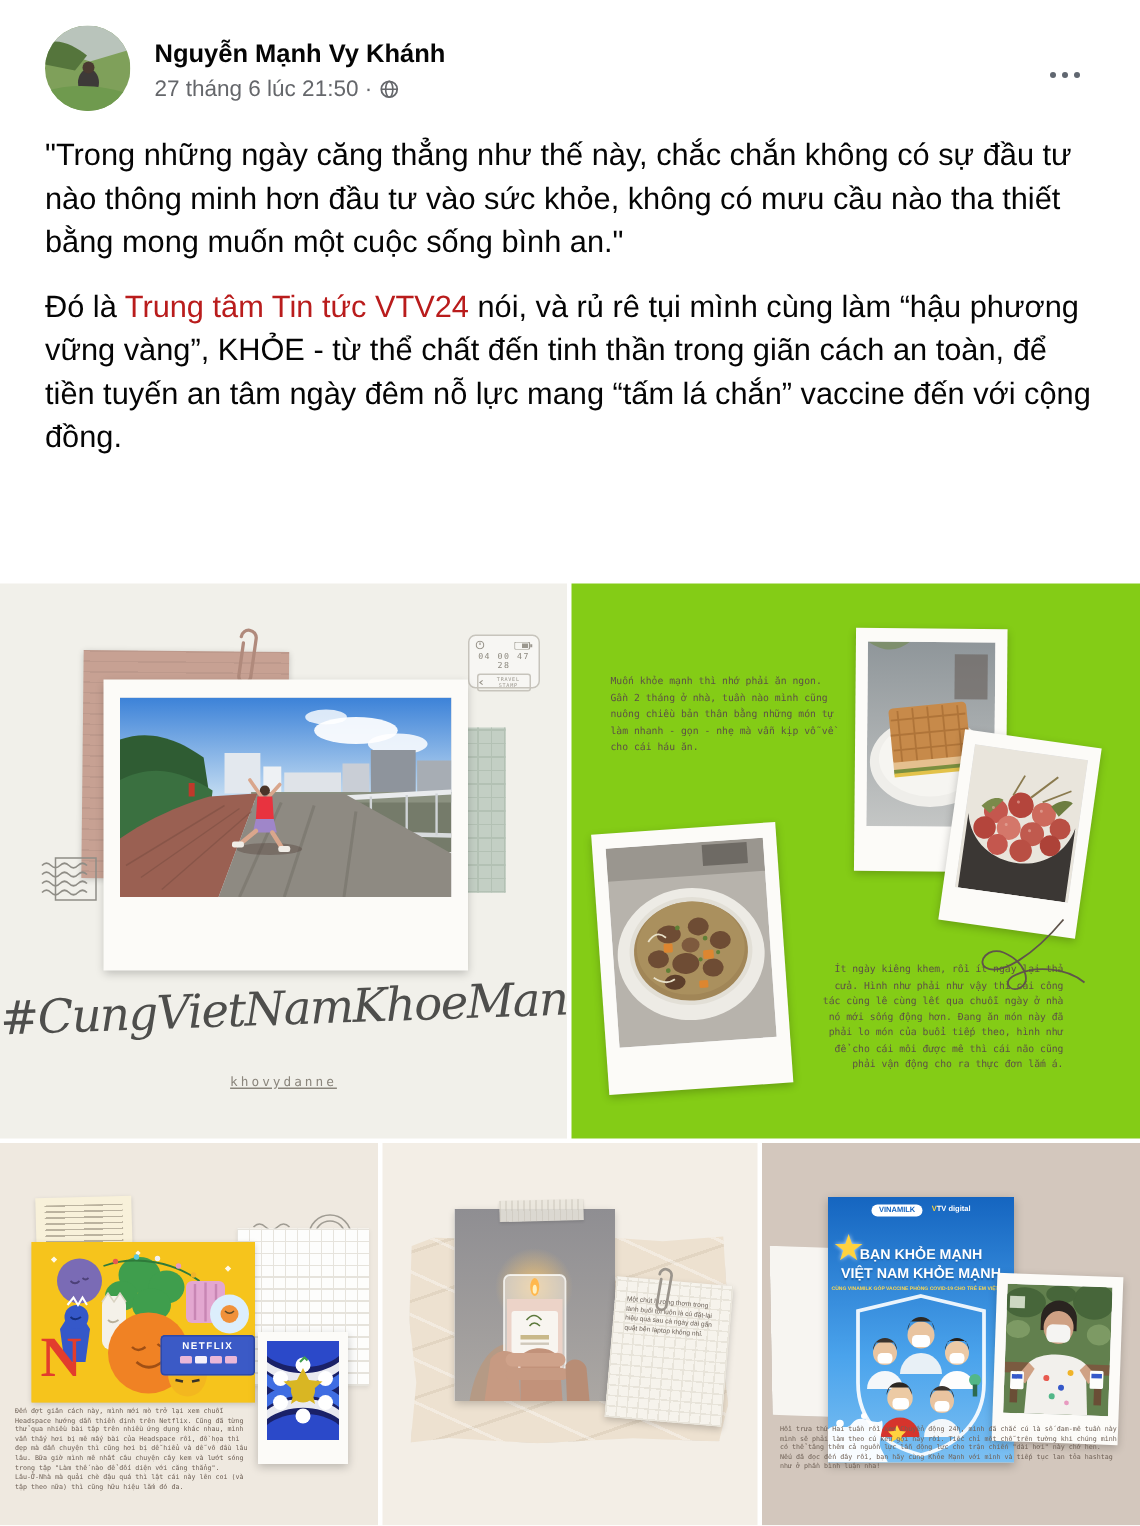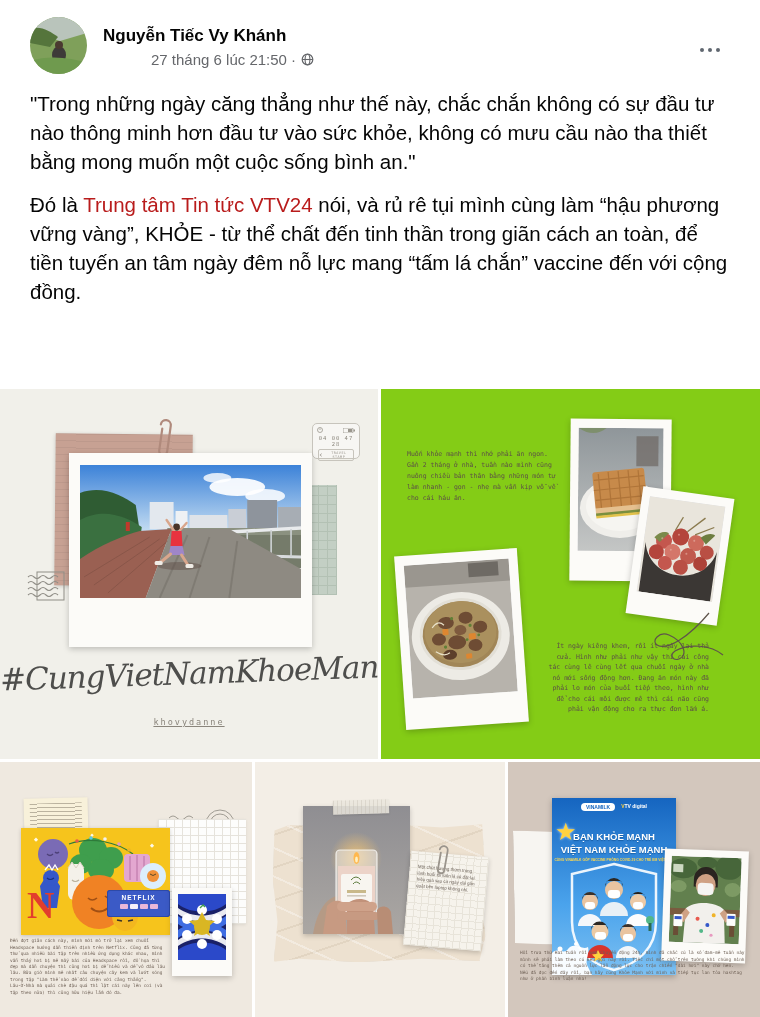--- a/index.html
+++ b/index.html
@@ -1,21 +1,21 @@
 <!DOCTYPE html>
 <html><head>
 <meta charset="utf-8">
 <style>
   html,body{margin:0;padding:0;background:#fff;}
   #app{position:relative;width:760px;height:1017px;background:#fff;overflow:hidden;
        font-family:"Liberation Sans",sans-serif;color:#050505;}
   
   .avatar{position:absolute;left:30px;top:17px;width:57px;height:57px;border-radius:50%;overflow:hidden;}
   .author{position:absolute;left:103px;top:26px;font-size:17px;font-weight:700;color:#050505;}
-  .meta{position:absolute;left:103px;top:51px;font-size:15px;color:#65676b;display:flex;align-items:center;gap:5px;margin-left:48px;}
+  .meta{position:absolute;left:103px;top:51px;font-size:15px;color:#65676b;display:flex;align-items:center;gap:5px;}
   .menu-btn{position:absolute;left:692px;top:38px;width:36px;height:24px;display:flex;align-items:center;justify-content:center;cursor:pointer;}
   .dots{width:4.5px;height:4.5px;border-radius:50%;background:#606770;box-shadow:8px 0 0 #606770,16px 0 0 #606770;margin-right:16px;}
   
   .ptext{position:absolute;left:30px;width:702px;font-size:20.5px;line-height:29px;color:#050505;}
   .p1{top:89px;}
   .p2{top:190px;}
   .p3{top:314px;}
   .link{color:#b91c1c;cursor:pointer;}
   .see-more{font-weight:700;cursor:pointer;}
   
@@ -101,21 +101,21 @@
   <div class="avatar">
     <svg viewBox="0 0 57 57" width="57" height="57">
       <rect width="57" height="57" fill="#7fa05a"></rect>
       <path d="M0,0 H57 V16 L30,24 L0,14 Z" fill="#b9c4bb"></path>
       <path d="M0,12 C10,8 20,14 28,20 L20,30 L0,26 Z" fill="#55753c"></path>
       <ellipse cx="29" cy="38" rx="7" ry="9" fill="#3d3a38"></ellipse>
       <circle cx="29" cy="28" r="4" fill="#4a3a30"></circle>
       <path d="M0,44 C18,38 40,40 57,46 V57 H0 Z" fill="#6f9a4e"></path>
     </svg>
   </div>
-  <div class="author">Nguyễn Tiếc Vy Khánh</div>
+  <div class="author">Nguyễn Mạnh Vy Khánh</div>
   <div class="meta">
     <span>27 tháng 6 lúc 21:50 ·</span>
     <svg width="13" height="13" viewBox="0 0 13 13">
       <circle cx="6.5" cy="6.5" r="5.3" fill="none" stroke="#65676b" stroke-width="1.2"></circle>
       <ellipse cx="6.5" cy="6.5" rx="2.4" ry="5.3" fill="none" stroke="#65676b" stroke-width="1.1"></ellipse>
       <line x1="1.2" y1="6.5" x2="11.8" y2="6.5" stroke="#65676b" stroke-width="1.1"></line>
     </svg>
   </div>
   <div class="menu-btn">
     <span class="dots"></span>

